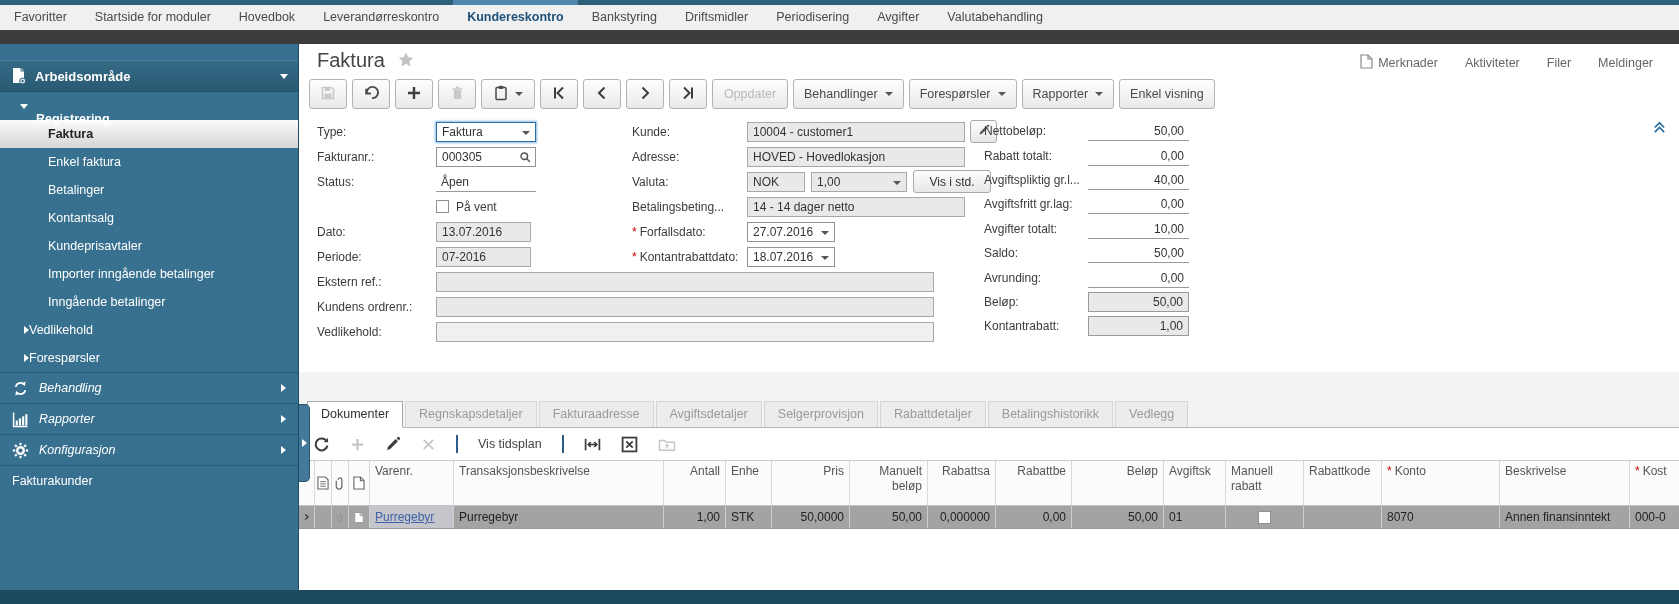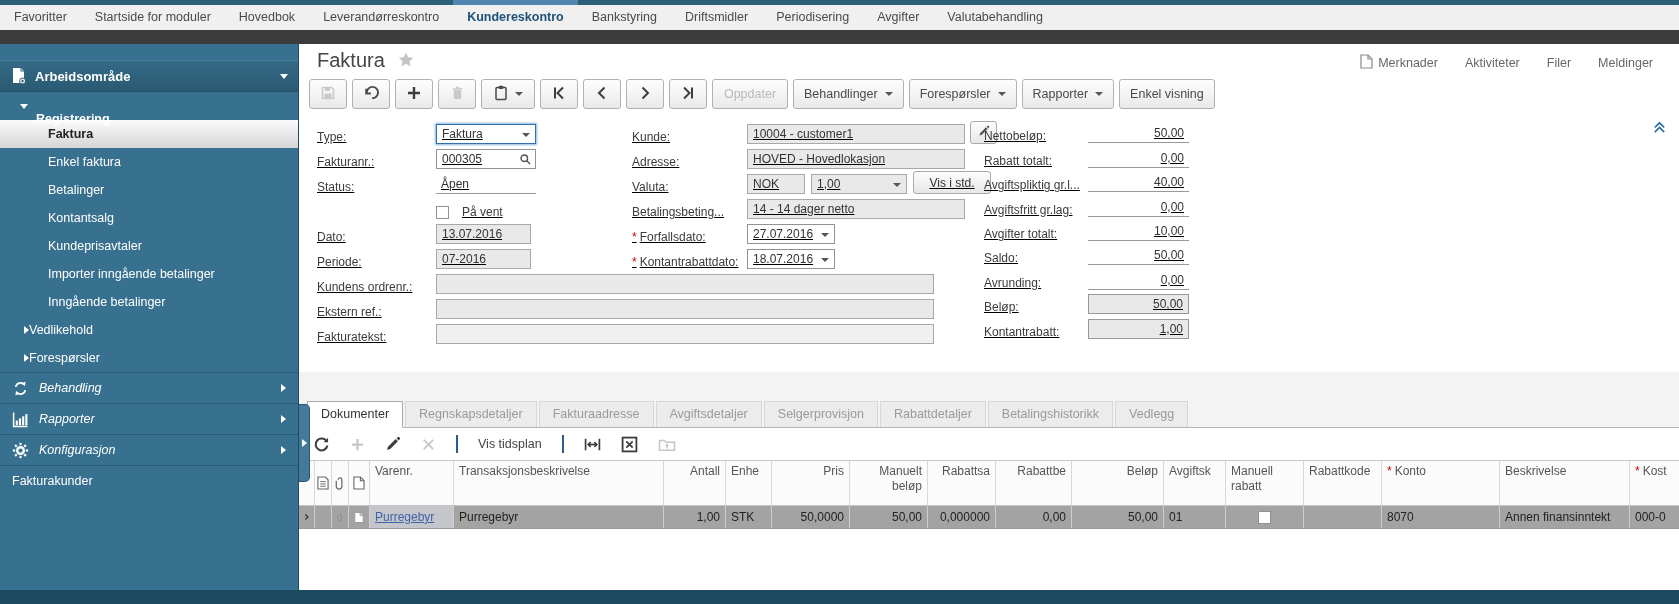--- a/index.html
+++ b/index.html
@@ -51,21 +51,21 @@
   .btn { height: 30px; border: 1px solid #b2b2b2; border-radius: 3px; background: linear-gradient(#fefefe,#e9e9e9); display: inline-flex; align-items: center; justify-content: center; color: #4a4a4a; cursor: pointer; font-size: 12.5px; padding: 0 10px; white-space: nowrap; }
   .btn.icon { width: 38px; padding: 0; }
   .btn.disabled { color: #b9b9b9; cursor: default; }
   .btn.disabled svg { color: #c9c9c9; }
   .btn svg { color: #4a4a4a; }
   .caret { width: 0; height: 0; border-left: 4px solid transparent; border-right: 4px solid transparent; border-top: 4px solid #555; display: inline-block; margin-left: 7px; }
 
   
   .form-panel { position: relative; height: 258px; background: #fff; }
   .collapse-btn { position: absolute; right: 12px; top: 6px; cursor: pointer; }
-  .frow { display: flex; align-items: flex-end; height: 25px; text-decoration: underline; }
+  .frow { display: flex; align-items: center; height: 25px; }
   .flabel { font-size: 12px; color: #3b3b3b; flex: 0 0 auto; }
   .req { color: #c00; margin-right: 3px; font-size: 12px; }
   .gbox, .wbox { height: 20px; border: 1px solid #a8a8a8; background: #e9e9e9; font-size: 12px; color: #333; padding: 2px 5px; position: relative; overflow: hidden; white-space: nowrap; }
   .wbox { background: #fff; border-color: #939393; }
   .combo-focus { border: 1px solid #2e72ad; box-shadow: 0 0 2px 1px #8ab8dd; background: #fff; }
   .box-caret { position: absolute; right: 5px; top: 8px; }
   .uval { height: 20px; border-bottom: 1px solid #999; font-size: 12px; color: #333; padding: 3px 5px 0 5px; }
   .fcol-left { position: absolute; left: 18px; top: 5px; }
   .fcol-left .flabel { width: 119px; }
   .fcol-mid { position: absolute; left: 333px; top: 5px; }
@@ -361,40 +361,40 @@
                   </svg></span>
             </div>
           </div>
           <div class="frow">
             <span class="flabel">Status:</span>
             <div class="uval" style="width:100px"><span>Åpen</span></div>
           </div>
           <div class="frow">
             <span class="flabel"></span>
             <input type="checkbox" class="checkbox" style="">
-            <span class="flabel" style="margin-left:13px;width:auto">På vent</span>
+            <span class="flabel" style="margin-left:7px;width:auto">På vent</span>
           </div>
           <div class="frow">
             <span class="flabel">Dato:</span>
             <div class="gbox" style="width:95px"><span>13.07.2016</span></div>
           </div>
           <div class="frow">
             <span class="flabel">Periode:</span>
             <div class="gbox" style="width:95px"><span>07-2016</span></div>
           </div>
           <div class="frow">
+            <span class="flabel">Ekstern ref.:</span>
+            <div class="gbox" style="width:498px"><span></span></div>
+          </div>
+          <div class="frow">
             <span class="flabel">Kundens ordrenr.:</span>
             <div class="gbox" style="width:498px"><span></span></div>
           </div>
           <div class="frow">
-            <span class="flabel">Ekstern ref.:</span>
-            <div class="gbox" style="width:498px"><span></span></div>
-          </div>
-          <div class="frow">
-            <span class="flabel">Fakturatekst:</span>
+            <span class="flabel">Vedlikehold:</span>
             <div class="gbox" style="width:498px;background:#f0f0f0"><span></span></div>
           </div>
         </div>
 
         <div class="fcol-mid">
           <div class="frow">
             <span class="flabel">Kunde:</span>
             <div class="gbox" style="width:218px"><span>10004 - customer1</span></div>
             <span class="minibtn" style="width:27px;margin-left:5px">
               <span><svg width="12" height="12" viewBox="0 0 16 16">

